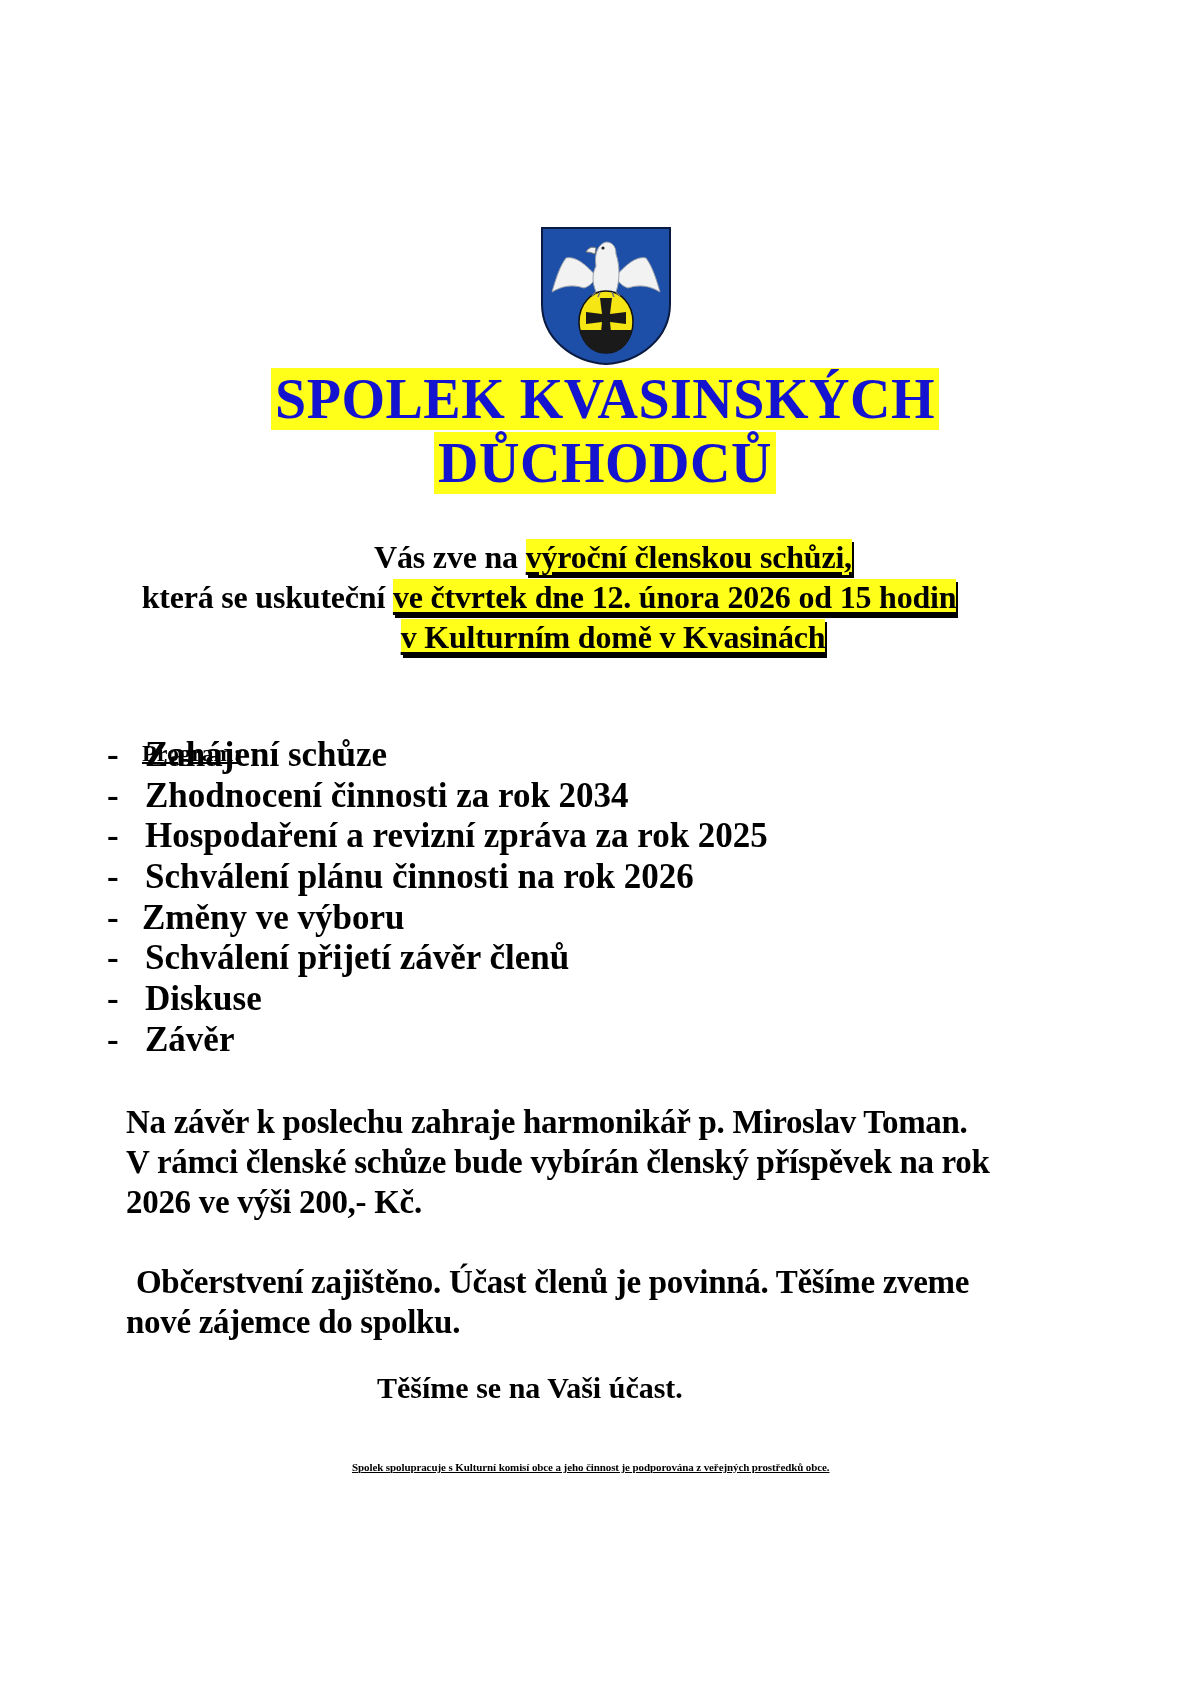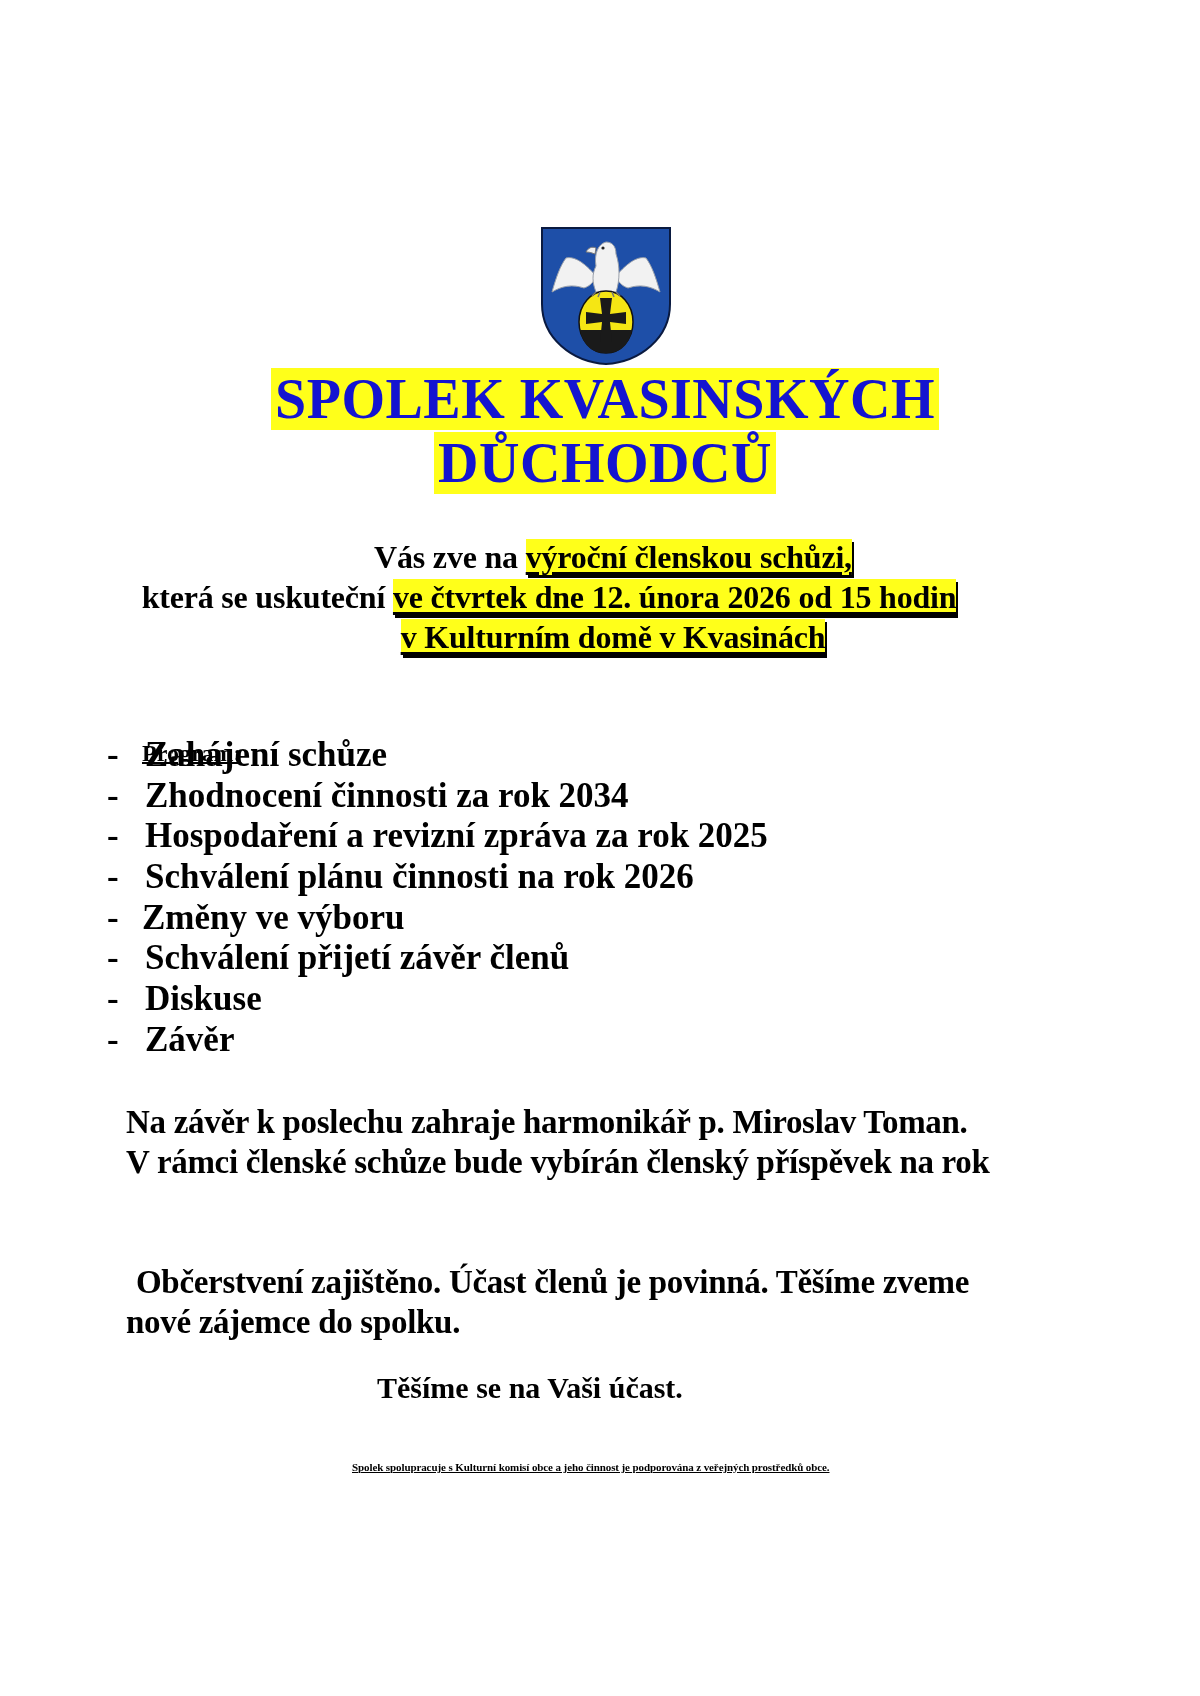--- a/index.html
+++ b/index.html
@@ -204,20 +204,21 @@
     </li>
   <li>
       <span class="dash">-</span>
       <span>Závěr</span>
     </li>
 </ul>
 
 <div class="abs para para-1">
   <div>Na závěr k poslechu zahraje harmonikář p. Miroslav Toman.</div>
   <div>V rámci členské schůze bude vybírán členský příspěvek na rok</div>
+  <div>2026 ve výši 200,- Kč.</div>
 </div>
 
 <div class="abs para para-2">
   <div class="first">Občerstvení zajištěno. Účast členů je povinná.  Těšíme zveme</div>
   <div>nové zájemce do spolku.</div>
 </div>
 
 <div class="abs closing">Těšíme se na Vaši účast.</div>
 
 <div class="abs footer">Spolek spolupracuje s Kulturní komisí obce a jeho činnost je podporována z veřejných prostředků obce.</div>

